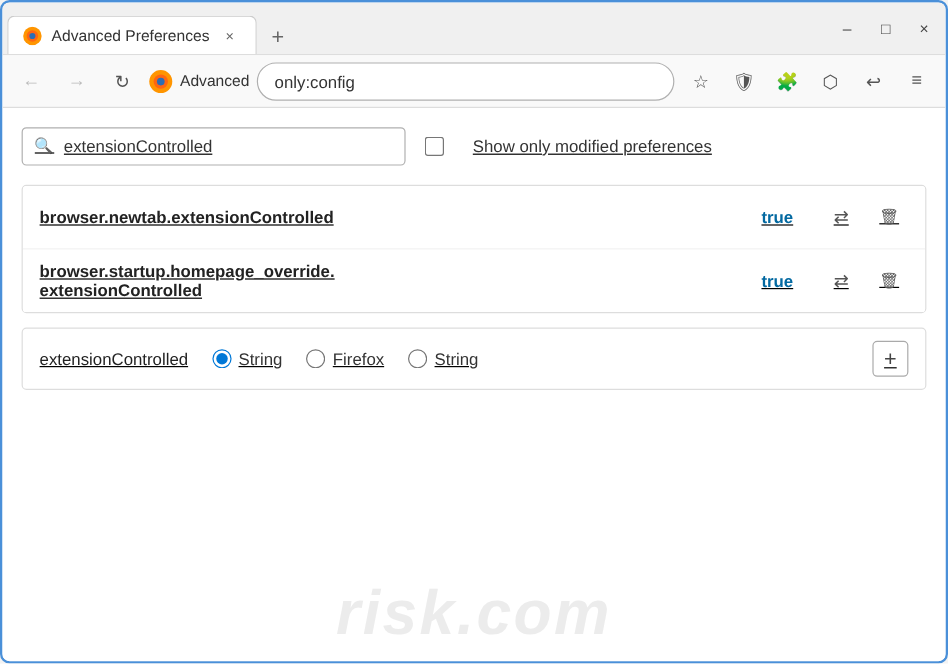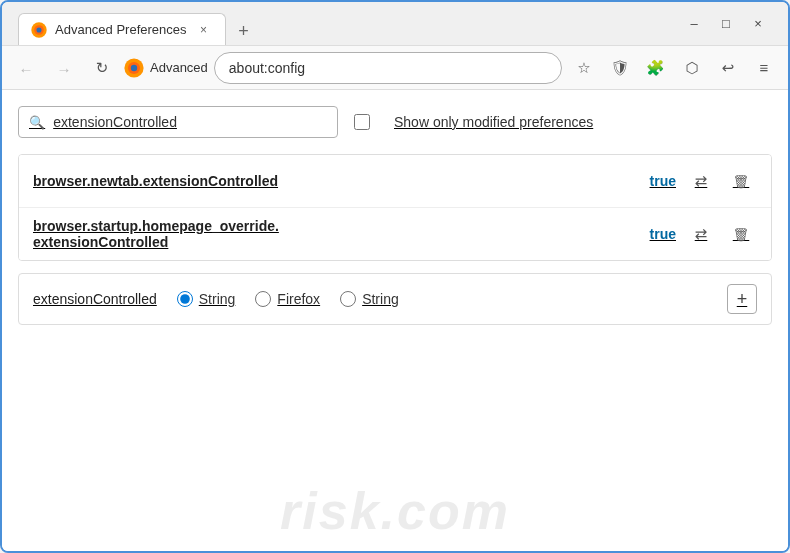--- a/index.html
+++ b/index.html
@@ -22,21 +22,21 @@
       flex-direction: column;
       overflow: hidden;
     }
 
     
     .title-bar {
       background: #f0f0f0;
       height: 44px;
       display: flex;
       align-items: center;
-      padding: 0 16px;
+      padding: 0 4px;
       border-bottom: 1px solid #ddd;
       flex-shrink: 0;
     }
 
     .tab-area {
       display: flex;
       align-items: flex-end;
       flex: 1;
       height: 100%;
     }
@@ -220,21 +220,21 @@
       overflow: hidden;
       margin-bottom: 12px;
     }
 
     .result-row {
       display: flex;
       align-items: center;
       padding: 10px 14px;
       border-bottom: 1px solid #eee;
       background: white;
-      gap: 9px;
+      gap: 24px;
     }
     .result-row:last-child { border-bottom: none; }
 
     .result-name {
       font-size: 14px;
       font-weight: 700;
       color: #222;
       flex: 1;
     }
 
@@ -381,21 +381,21 @@
     <div class="nav-icon-btn">↻</div>
 
     <svg class="ff-icon" viewBox="0 0 100 100" xmlns="http://www.w3.org/2000/svg">
       <circle cx="50" cy="50" r="48" fill="#FF9500"></circle>
       <circle cx="50" cy="50" r="30" fill="#FF6611"></circle>
       <circle cx="50" cy="50" r="16" fill="#2c6db4"></circle>
     </svg>
     <span style="font-size:13px;color:#333;font-weight:500;">Advanced</span>
 
     <div class="address-bar">
-      <span class="address-text">about:config</span>
+      <span class="address-text">only:config</span>
     </div>
 
     <div class="nav-right-icons">
       <div class="nav-icon-btn">☆</div>
       <div class="nav-icon-btn">🛡</div>
       <div class="nav-icon-btn">🧩</div>
       <div class="nav-icon-btn">⬡</div>
       <div class="nav-icon-btn">↩</div>
       <div class="nav-icon-btn">≡</div>
     </div>

